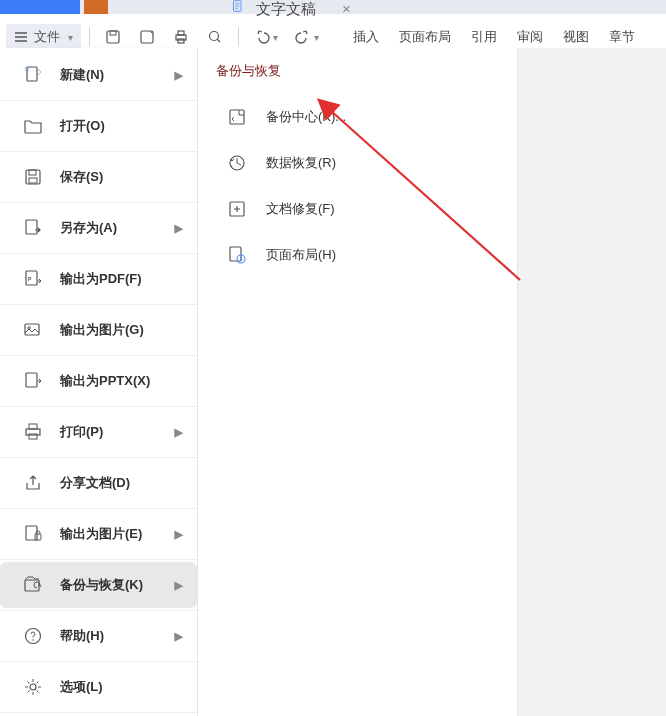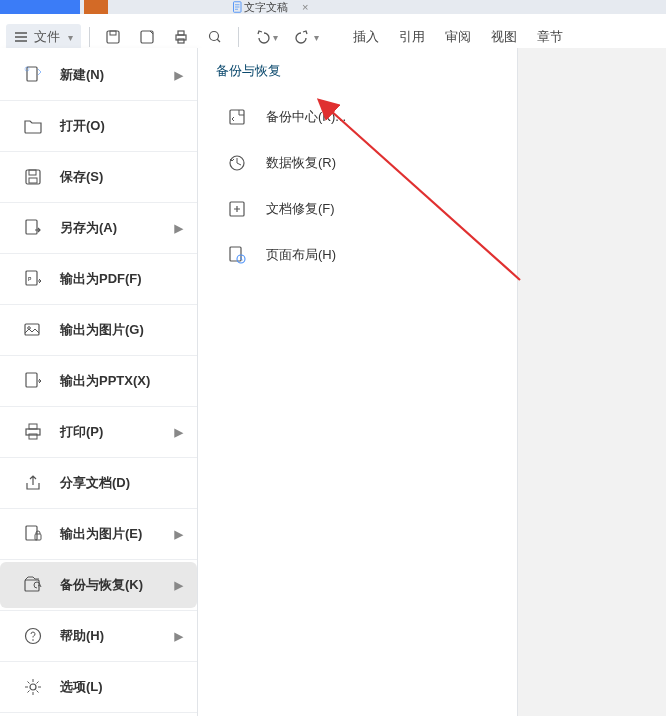--- a/index.html
+++ b/index.html
@@ -2,21 +2,21 @@
 <html><head>
 <meta charset="utf-8">
 <style>
   * { margin: 0; padding: 0; box-sizing: border-box; font-family: "Microsoft YaHei", Arial, sans-serif; }
   body { width: 666px; height: 716px; background: #fff; overflow: hidden; position: relative; }
 
   
   .tabbar { height: 14px; background: #e6eaf0; display: flex; }
   .tab-active { width: 80px; height: 14px; background: #3b7cf7; }
   .tab-doc { margin-left: 4px; width: 24px; height: 14px; background: #d36a26; }
-  .tab-file { margin-left: 114px; display:flex; align-items:center; gap:0; color:#444; font-size:11px; padding:0 10px;}
+  .tab-file { margin-left: 114px; display:flex; gap:12px; color:#444; font-size:15px; padding:0 10px;}
   .tab-file-x { margin-left: 14px; color:#888; }
 
   
   .qa { height: 47px; background: #fff; border-bottom: 1px solid #d9dde2; display: flex; align-items: center; padding: 0 6px; gap: 4px; }
   .qa-btn { height: 26px; padding: 0 6px; display:flex; align-items:center; justify-content:center; color:#555; font-size:13px; border-radius:3px;}
   .qa-file { background:#e9edf3; gap:6px; padding:0 8px;}
   .qa-file svg{color:#555;}
   .caret { font-size:10px; color:#888; margin-left:2px;}
   .qa-sep { width:1px; height:20px; background:#d0d4d9; margin:0 4px;}
   .qa .ico { width:18px; height:18px; display:flex; align-items:center; justify-content:center;}
@@ -37,21 +37,21 @@
   
   .main { position:absolute; top:48px; left:0; right:0; bottom:0; display:flex; }
   .left-menu { width:198px; background:#fff; border-right:1px solid #e1e4e8; padding-top:4px; box-shadow: 2px 0 5px rgba(0,0,0,0.03);}
   .mitem { height:46px; display:flex; align-items:center; padding:0 20px 0 22px; color:#333; font-size:13px; position:relative; cursor:pointer;font-weight:bold;}
   .mitem .mi-ico{ width:22px; height:22px; margin-right:16px; color:#555; display:flex; align-items:center; justify-content:center;}
   .mitem .arrow{ position:absolute; right:14px; font-size:11px; color:#888;}
   .mitem.selected{ background:#e8e8e8;border-radius:6px;}
   .msep{ height:1px; background:#eceef1; margin:2px 0;}
 
   .sub-panel{ flex:1; background:#fff; padding:14px 16px; border-right:1px solid #e1e4e8; min-width:320px; max-width:340px;}
-  .sub-title{ font-size:13px; color:#0c4a6e; margin-bottom:14px; margin-left:2px;}
+  .sub-title{ font-size:13px; color:#7f1d1d; margin-bottom:14px; margin-left:2px;}
   .sub-list{ display:flex; flex-direction:column; gap:0;}
   .sitem{ height:46px; display:flex; align-items:center; padding-left:12px; color:#333; font-size:13px; cursor:pointer;}
   .sitem .si-ico{ width:22px; height:22px; margin-right:18px; color:#555; display:flex; align-items:center; justify-content:center;}
 
   
   .red-arrow{ position:absolute; top:80px; left:310px; width:220px; height:220px; pointer-events:none;}
 
   
   .doc-area{ flex:1; background:#f2f2f2; }
 
@@ -130,20 +130,21 @@
         <svg width="16" height="16" viewBox="0 0 16 16">
           <path d="M6 4a5 5 0 1 0 5 5" fill="none" stroke="#555" stroke-width="1.3"></path>
           <path d="M12 5l-1-3-3 1" fill="none" stroke="#555" stroke-width="1.3"></path>
         </svg>
       </span>
       <span class="caret">▾</span>
     </div>
 
   <div class="ribbon-tabs">
     <div class="rtab">插入</div>
+    <div class="rtab">页面布局</div>
     <div class="rtab">引用</div>
     <div class="rtab">审阅</div>
     <div class="rtab">视图</div>
     <div class="rtab">章节</div>
   </div>
 </div>
 
 <div class="ribbon2">
   <div class="rb2-bullets">
     <div class="rb2-ico">

